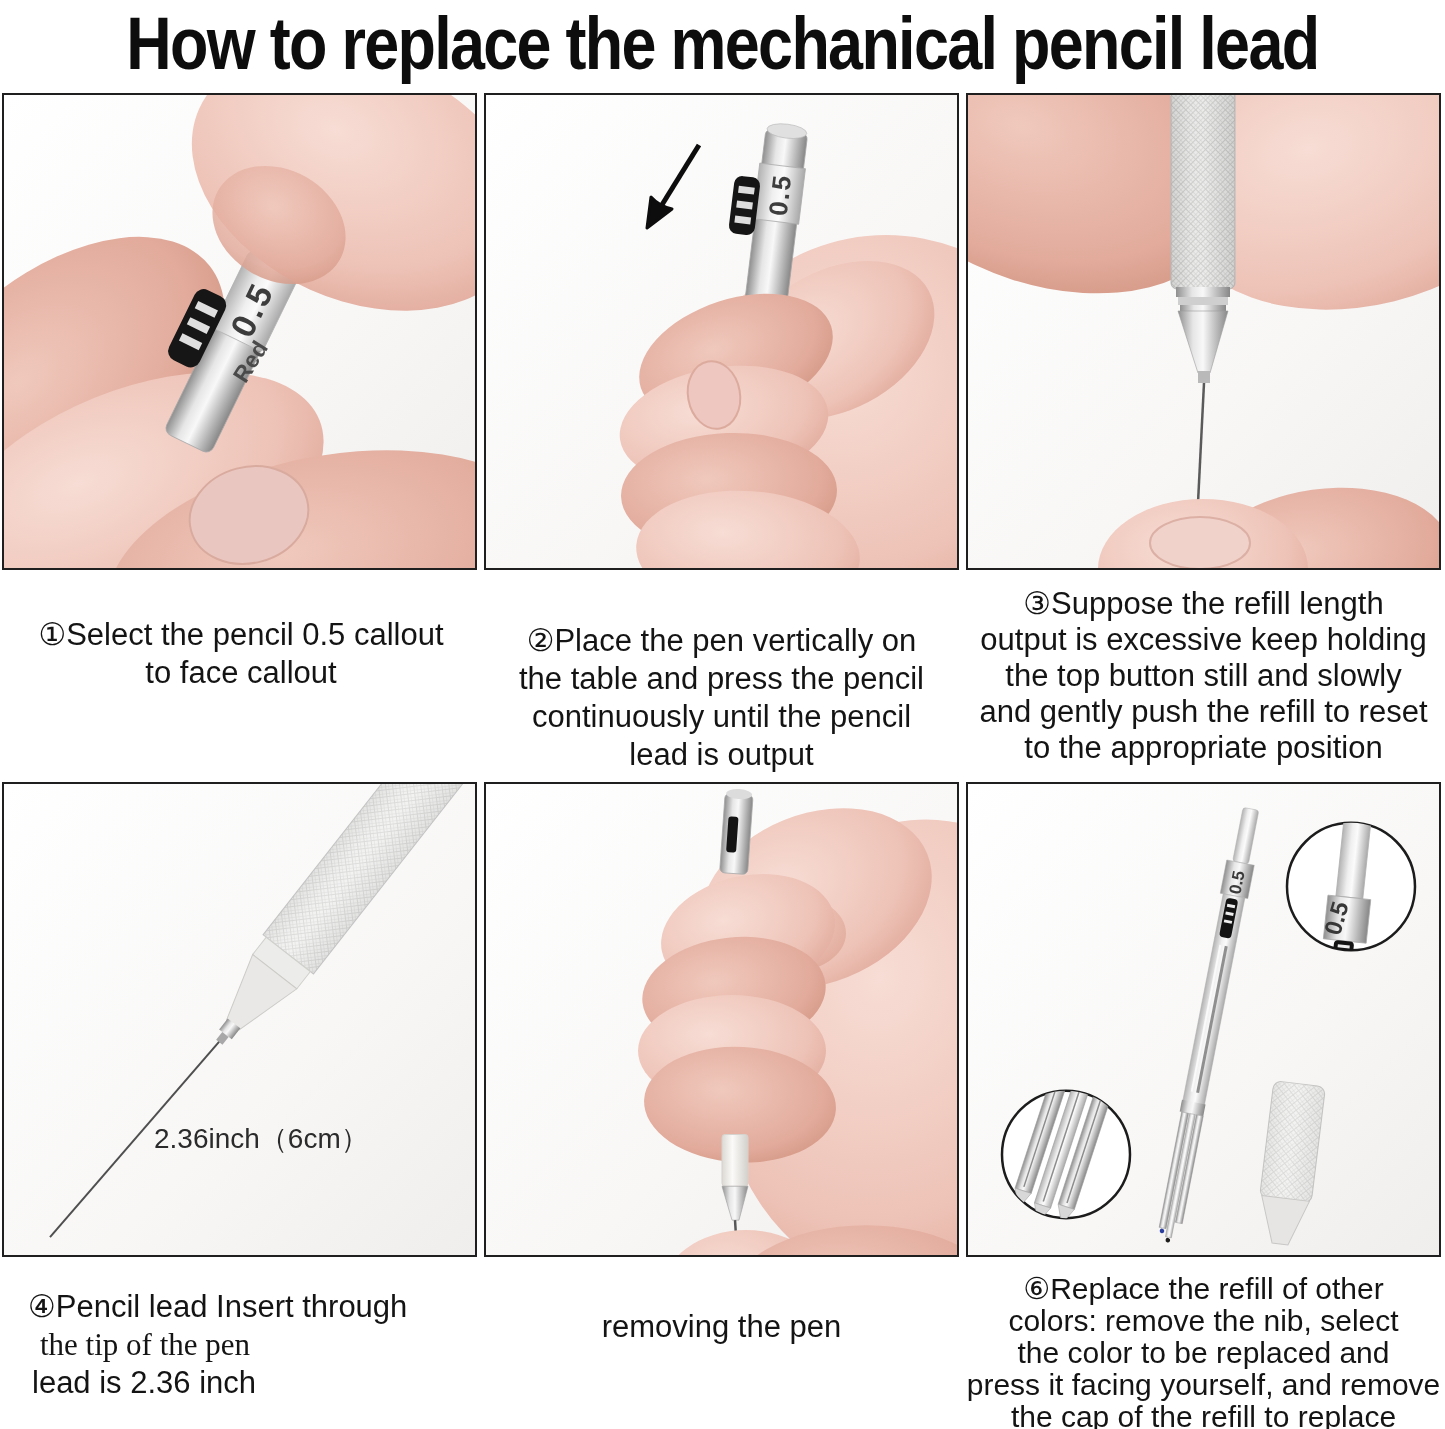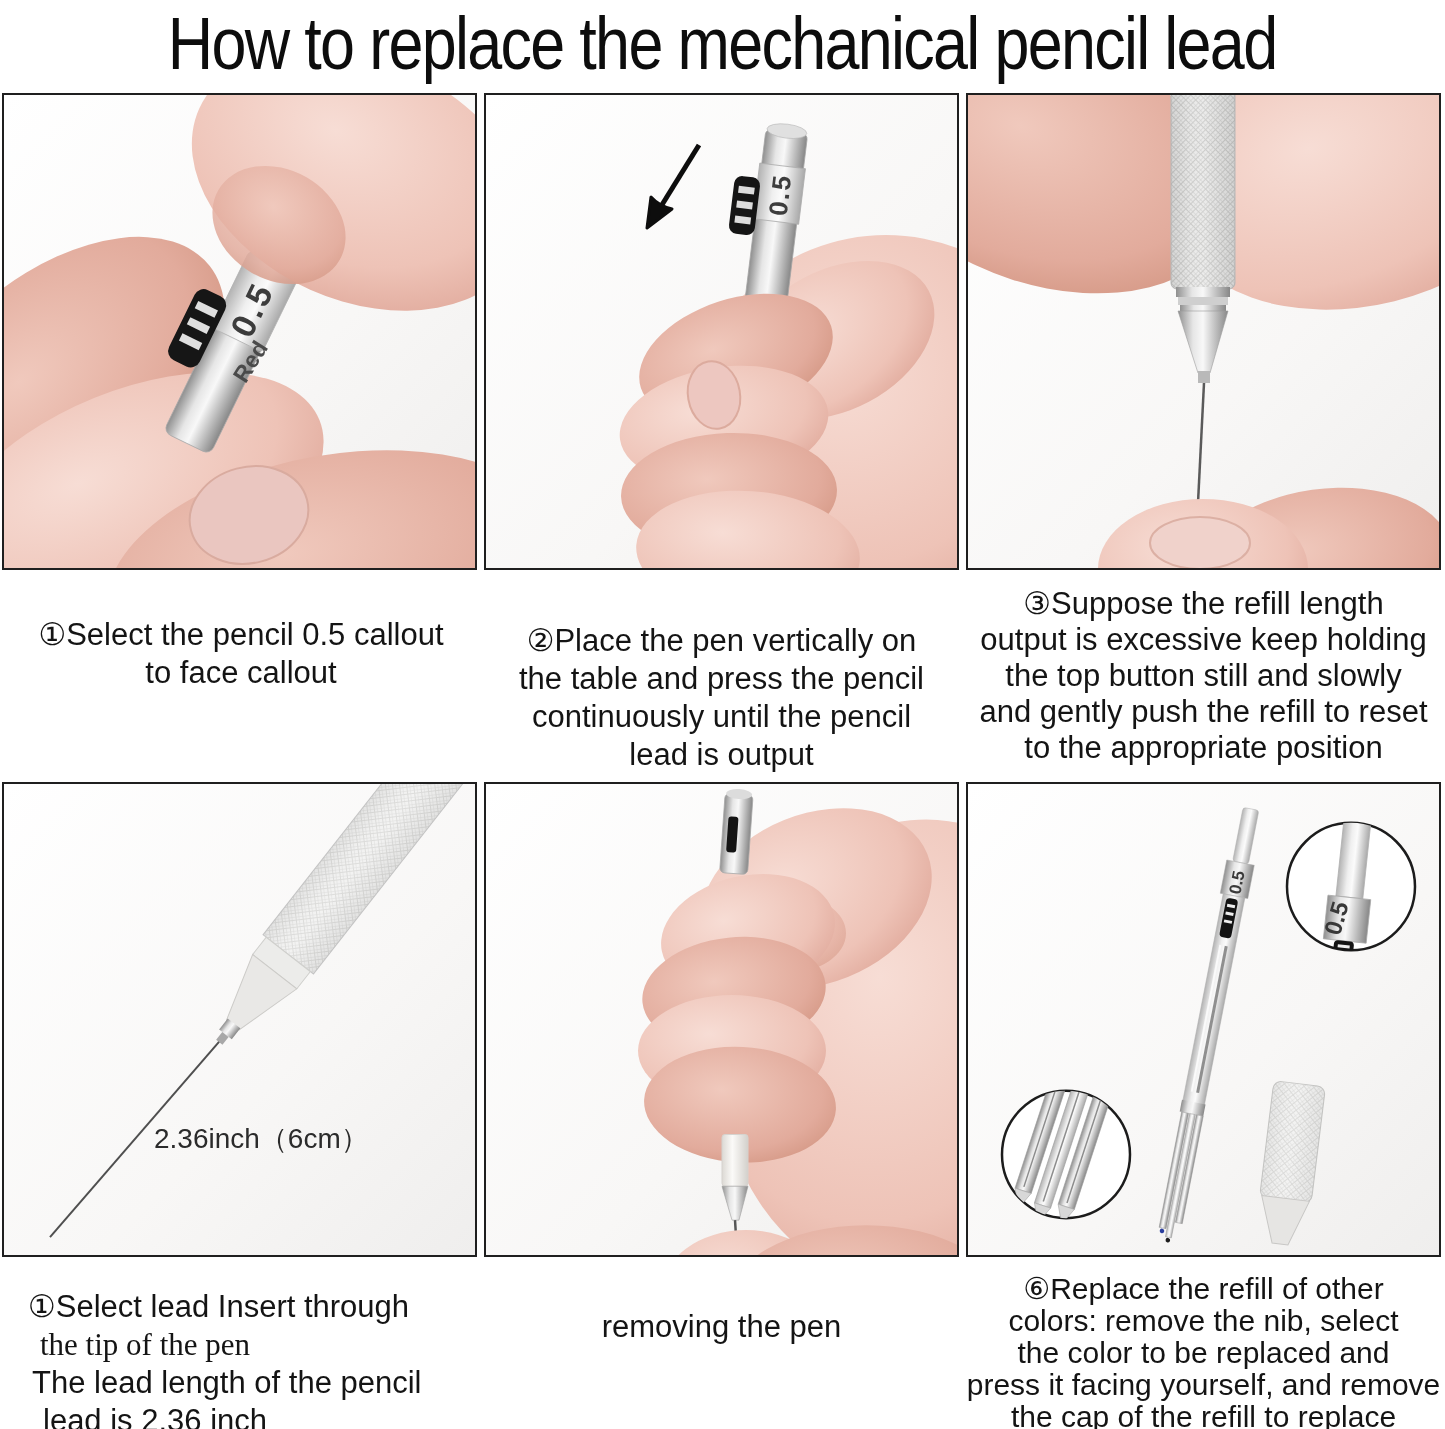--- a/index.html
+++ b/index.html
@@ -1,19 +1,19 @@
 <!DOCTYPE html>
 <html><head>
 <meta charset="utf-8">
 <style>
   html,body{margin:0;padding:0;background:#ffffff;}
   .stage{position:relative;width:1445px;height:1429px;background:#ffffff;overflow:hidden;
          font-family:"Liberation Sans","DejaVu Sans",sans-serif;color:#161616;}
   .title{position:absolute;top:0;left:0;width:100%;height:92px;text-align:center;
-         line-height:88px;font-size:74px;font-weight:normal;letter-spacing:-2px;color:#0d0d0d;
+         line-height:88px;font-size:74px;font-weight:bold;letter-spacing:-2px;color:#0d0d0d;
          white-space:nowrap;}
   .title .squeeze{display:inline-block;transform:scaleX(0.85);transform-origin:50% 50%;}
   .panel{position:absolute;width:471px;border:2px solid #1f1f1f;background:#fdfdfd;}
   .panel svg{display:block;width:100%;height:100%;}
   .r1{top:93px;height:473px;}
   .r2{top:782px;height:471px;}
   .c1{left:2px;} .c2{left:484px;} .c3{left:966px;}
   .caption{position:absolute;text-align:center;font-size:31px;line-height:38px;color:#141414;}
   .cline{display:block;white-space:nowrap;}
   .cap1{left:0;top:616px;width:482px;}
@@ -296,23 +296,22 @@
 
   <div class="caption cap3">
     <span class="cline">③Suppose the refill length</span>
     <span class="cline">output is excessive keep holding</span>
     <span class="cline">the top button still and slowly</span>
     <span class="cline">and gently push the refill to reset</span>
     <span class="cline">to the appropriate position</span>
   </div>
 
   <div class="caption cap4">
-    <span class="cline">①Select lead Insert through</span>
+    <span class="cline">④Pencil lead Insert through</span>
     <span class="cline">the tip of the pen</span>
-    <span class="cline">The lead length of the pencil</span>
     <span class="cline">lead is 2.36 inch</span>
   </div>
 
   <div class="caption cap5">
     <span class="cline">removing the pen</span>
   </div>
 
   <div class="caption cap6">
     <span class="cline">⑥Replace the refill of other</span>
     <span class="cline">colors: remove the nib, select</span>

